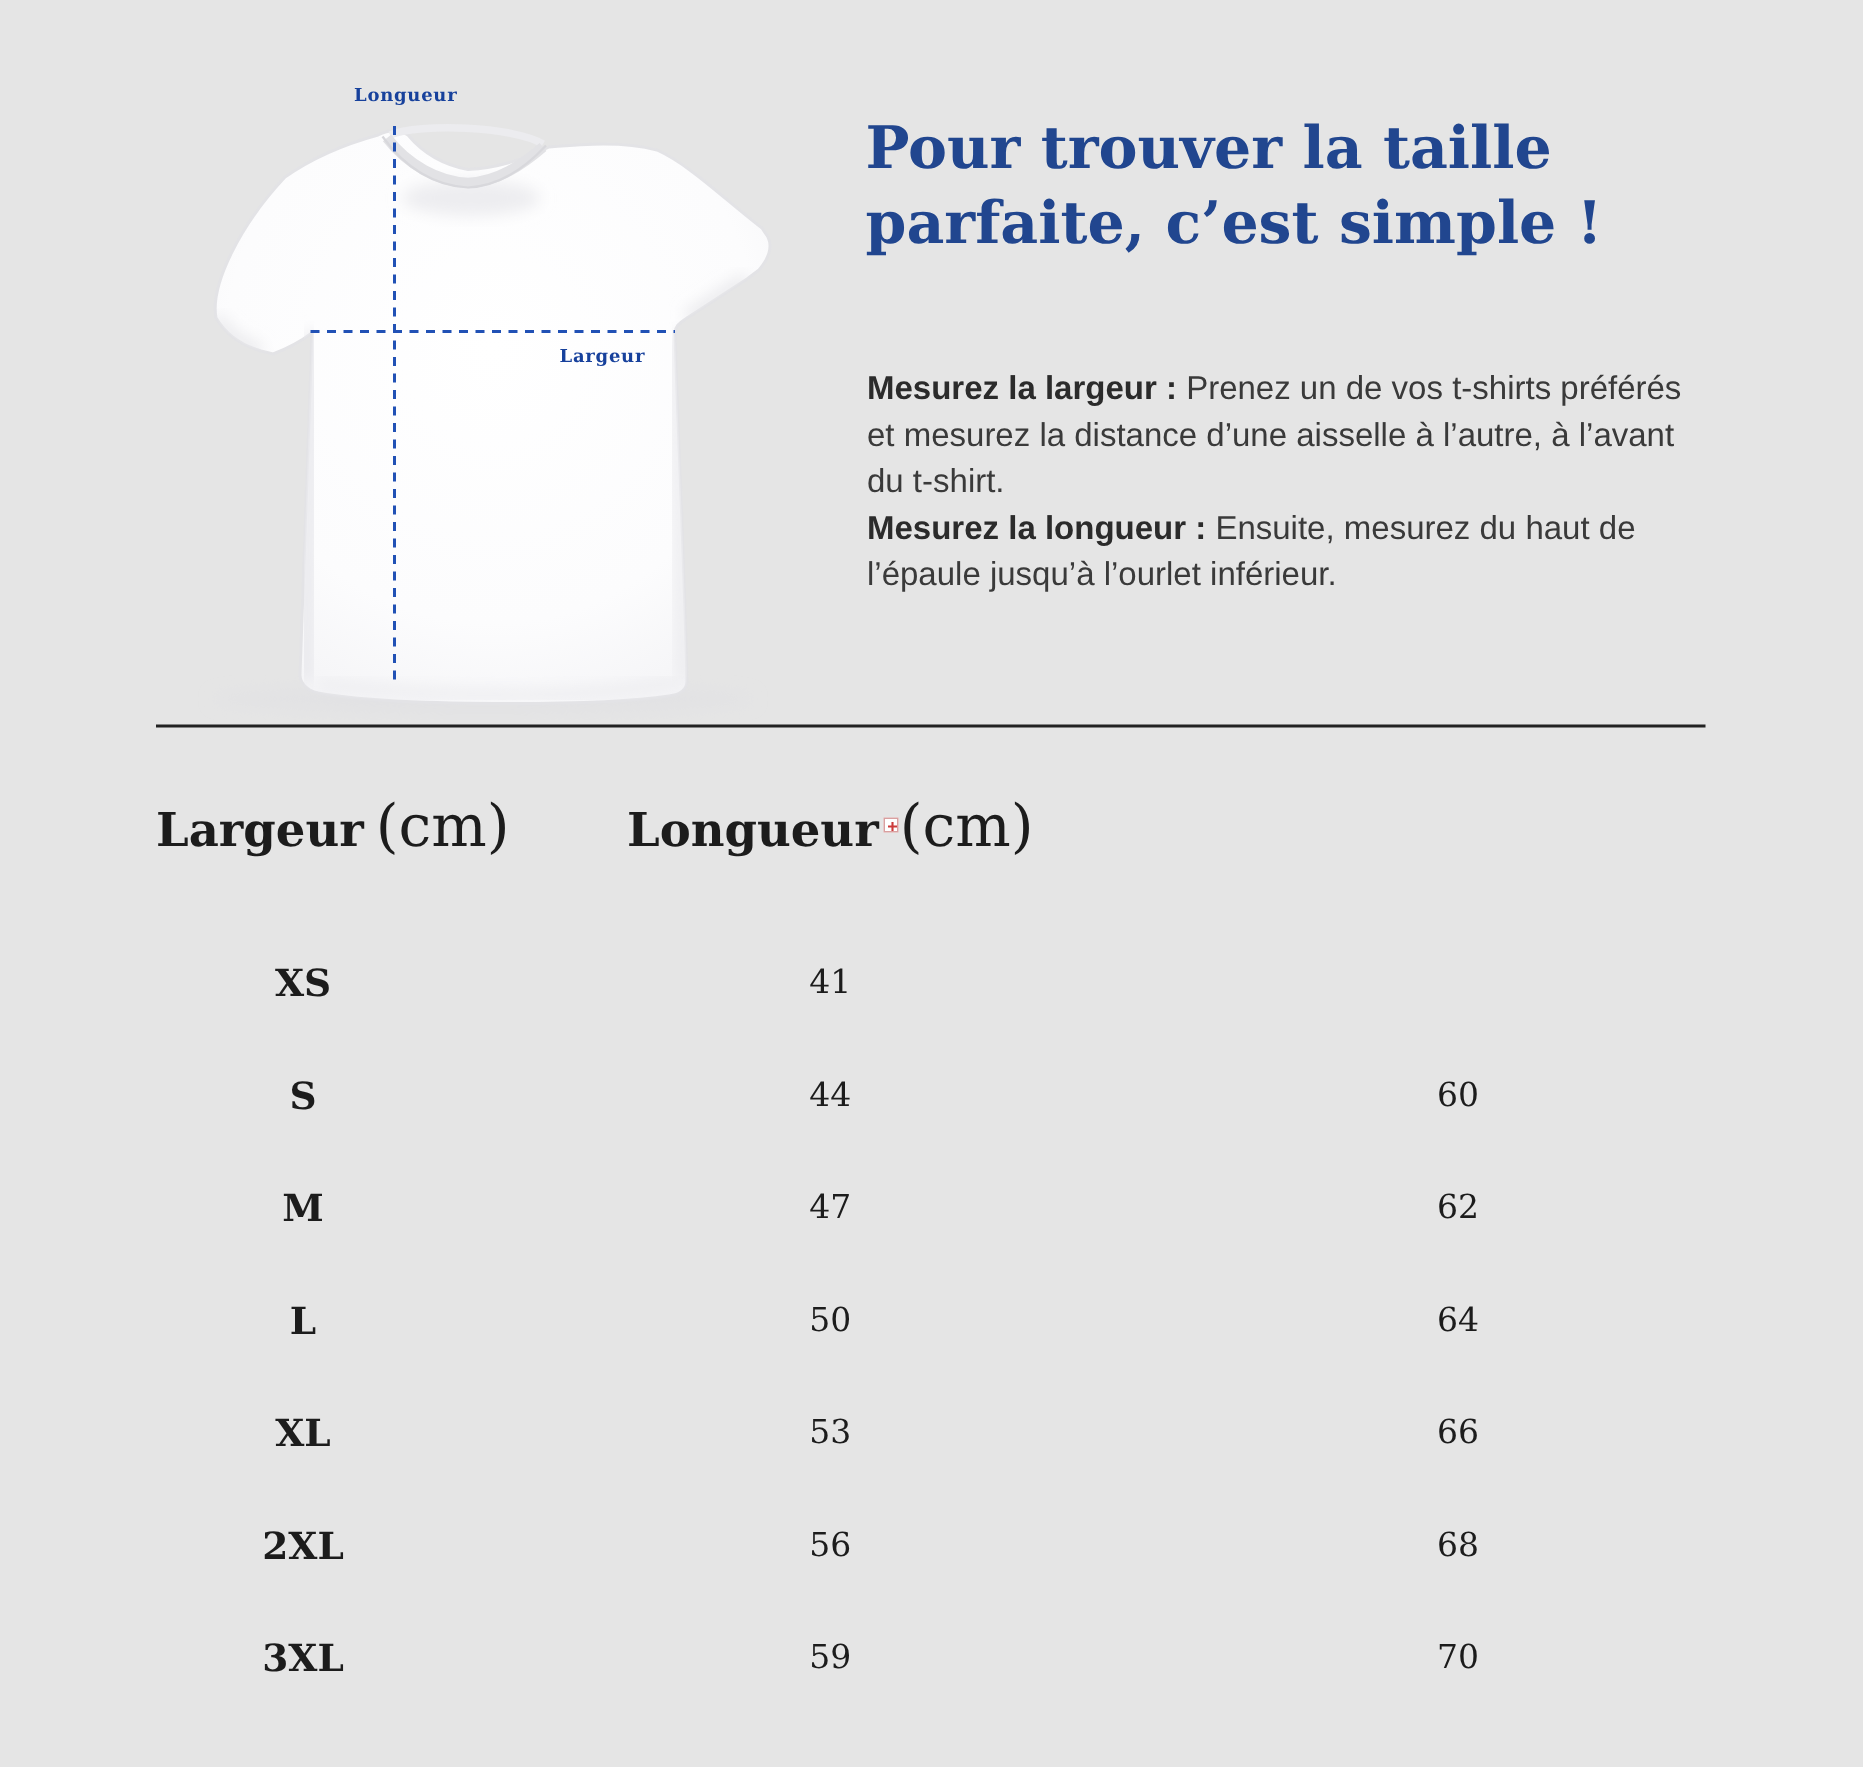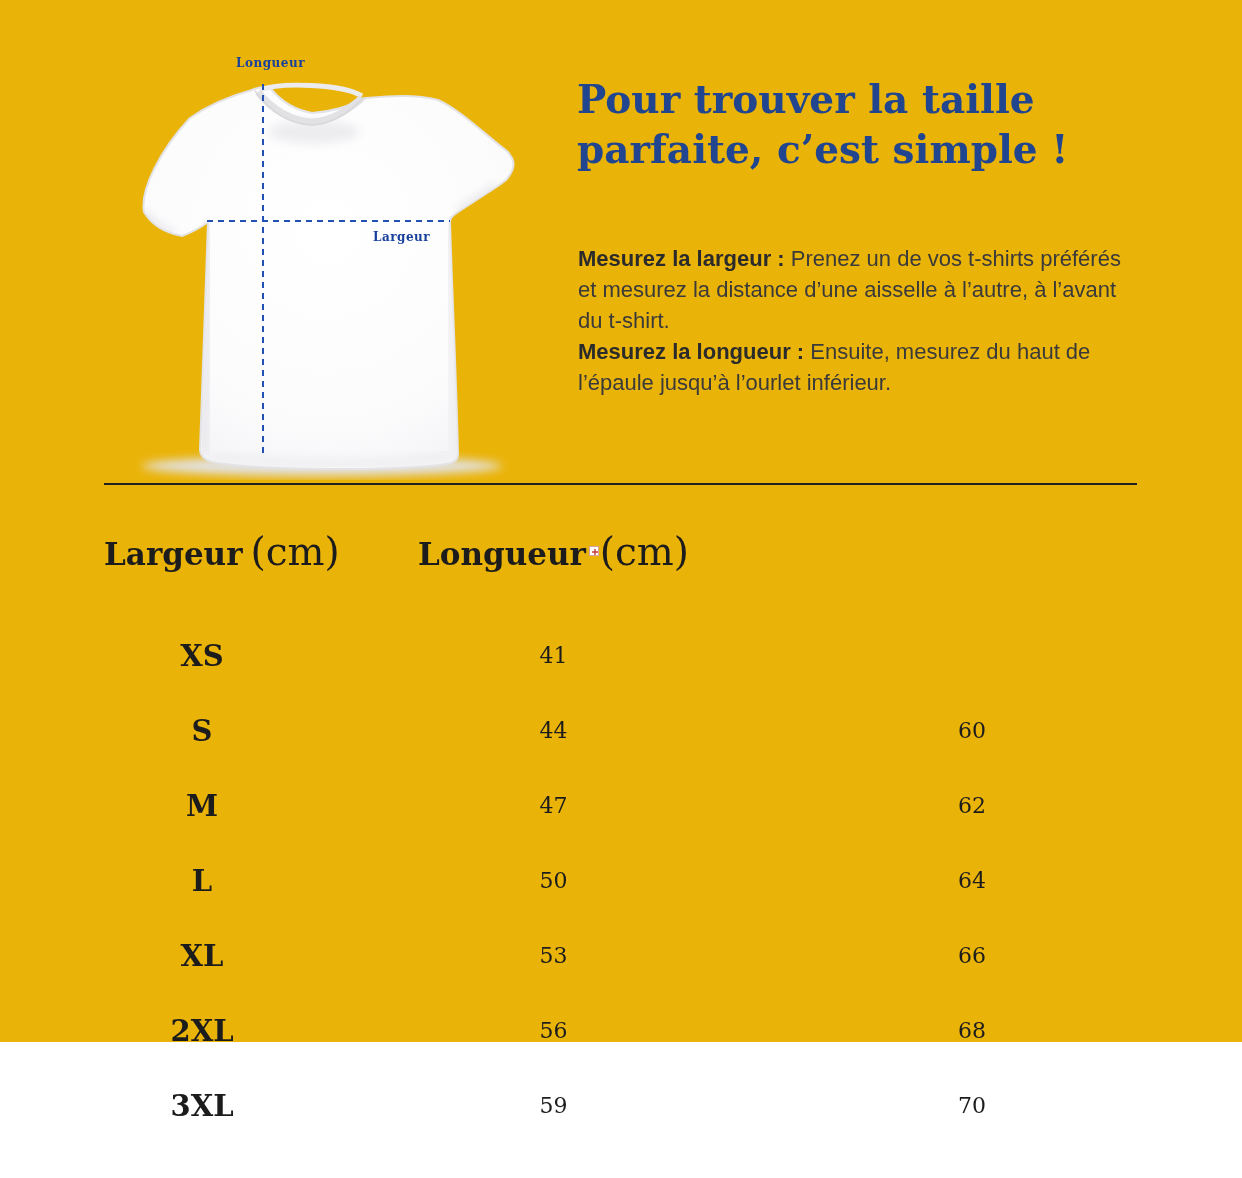--- a/index.html
+++ b/index.html
@@ -1,18 +1,18 @@
 <!DOCTYPE html>
 <html><head>
 <meta charset="utf-8">
 <style>
   * { margin:0; padding:0; box-sizing:border-box; }
   html,body { width:1242px; height:1178px; background:#ffffff; overflow:hidden;
               font-family:"Liberation Sans", sans-serif; }
-  .page { position:relative; width:1242px; height:1042px; background:#eab308; }
+  .page { position:relative; width:1242px; height:1178px; background:#e5e5e5; }
 
   
   .figure { position:absolute; left:100px; top:40px; width:440px; height:440px; }
   .figure svg { display:block; }
   .measure-label { position:absolute; font-family:"DejaVu Serif", serif;
                    font-weight:bold; font-size:12px; letter-spacing:.5px;
                    color:#17419c; }
   .label-longueur { left:136px; top:16px; }
   .label-largeur  { left:273px; top:190px; }
 
@@ -31,21 +31,21 @@
 
   
   .size-table { position:absolute; left:104px; top:485px; width:1033px;
                 font-family:"DejaVu Serif", serif; color:#1c1c1c; }
   .t-head, .t-row { display:grid; grid-template-columns:196px 507px 330px;
                     align-items:center; }
   .t-head { height:133px; }
   .t-row  { height:75px; }
   .th { text-align:center; font-size:31px; font-weight:bold; }
   .th .unit { font-weight:normal; font-size:39px; margin-left:8px; }
-  .td-size { text-align:center; font-size:29px; font-weight:bold; }
+  .td-size { text-align:center; font-size:25px; font-weight:bold; }
   .td-val  { text-align:center; font-size:22px; }
   .broken-icon { display:inline-block; width:10px; height:10px;
                  position:relative; top:-9px; margin:0 1px 0 3px;
                  border:1px solid #d9a0a0; background:#fff; }
   .broken-icon svg { position:absolute; left:0; top:0; }
 </style>
 </head>
 <body>
 
 <div class="page">

